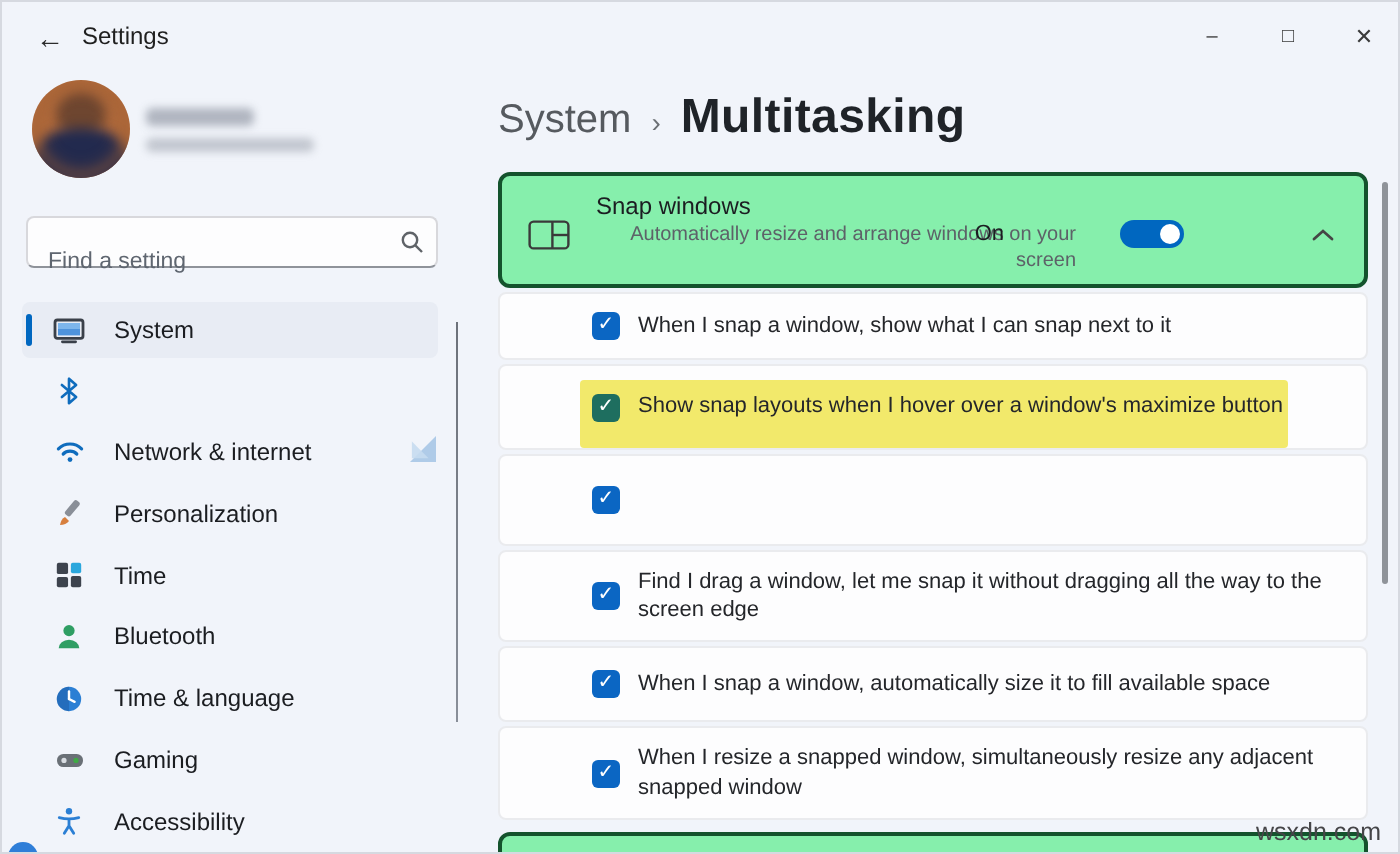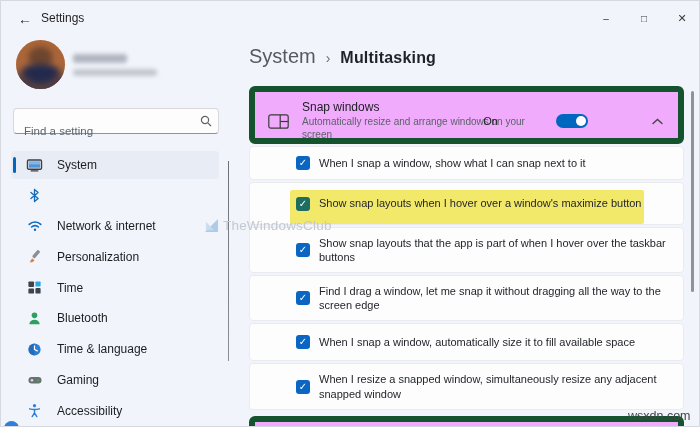--- a/index.html
+++ b/index.html
@@ -48,22 +48,22 @@
   .nav-item .accent { position:absolute; left:2px; top:6px; width:3px; height:16px;
     border-radius:2px; background:#0067c0; }
   .nav-ic { width:17px; height:17px; display:flex; align-items:center; justify-content:center; }
   .nav-label { margin-left:14px; font-size:12px; color:#1b1d21; }
   .peek-circle { position:absolute; left:3px; top:386px; width:15px; height:15px;
     border-radius:50%; background:#2f7ed8; }
   
   .breadcrumb { position:absolute; left:248px; top:44px; display:flex; align-items:baseline; }
   .bc-parent { font-size:20px; color:#565a5f; }
   .bc-sep { font-size:14px; color:#6b6f74; margin:0 10px; }
-  .bc-current { font-size:16px; font-weight:700; color:#1f2328; letter-spacing:.2px;text-align:center; }
-  .card { position:absolute; background:#f0abfc; border:6px solid #14532d; }
+  .bc-current { font-size:24px; font-weight:700; color:#1f2328; letter-spacing:.2px;text-align:center; }
+  .card { position:absolute; background:#86efac; border:2px solid #14532d;text-align:right; }
   .snap-card { left:248px; top:85px; width:435px; height:58px; border-radius:6px; }
   .snap-ic { position:absolute; left:13px; top:22px; }
   .snap-title { position:absolute; left:47px; top:8px; font-size:12px; color:#1b1d21; }
   .snap-desc { position:absolute; left:47px; top:23px; width:240px; font-size:10px;
     line-height:1.3; color:#5d6268; }
   .toggle-wrap { position:absolute; right:90px; top:0; height:58px; display:flex;
     align-items:center;gap:48px; }
   .toggle-label { font-size:11px; color:#1b1d21; margin-right:10px; }
   .toggle { width:32px; height:14px; border-radius:8px; background:#0067c0;
     position:relative; cursor:pointer; }
@@ -256,21 +256,20 @@
     <span class="cb">✓</span>
     <span class="row-text">When I snap a window, show what I can snap next to it</span>
   </div>
   <div class="row highlighted" style="height:43px">
     <span class="hl"></span>
     <span class="cb">✓</span>
     <span class="row-text">Show snap layouts when I hover over a window's maximize button</span>
   </div>
   <div class="row" style="height:46px">
     <span class="cb">✓</span>
-    <span class="row-text">Show snap layouts that the app is part of when I hover over the taskbar buttons</span>
   </div>
   <div class="row" style="height:46px">
     <span class="cb">✓</span>
     <span class="row-text">Find I drag a window, let me snap it without dragging all the way to the screen edge</span>
   </div>
   <div class="row" style="height:38px">
     <span class="cb">✓</span>
     <span class="row-text">When I snap a window, automatically size it to fill available space</span>
   </div>
   <div class="row" style="height:47px">
@@ -282,15 +281,14 @@
 <div class="card next-card"></div>
 
 <div class="scroll-thumb"></div>
 <div class="artifact-line"></div>
 
 <div class="wm-club">
   <svg width="13" height="13" viewBox="0 0 14 14">
     <polygon points="0,14 14,14 14,0" fill="#9fc0e4" opacity=".8"></polygon>
     <polygon points="1,12 1,3 10,12" fill="#c6dbf0" opacity=".9"></polygon>
   </svg>
-  <span class="wm-club-text">TheWindowsClub</span>
 </div>
 <div class="wm-site">wsxdn.com</div>
 
 </body></html>

